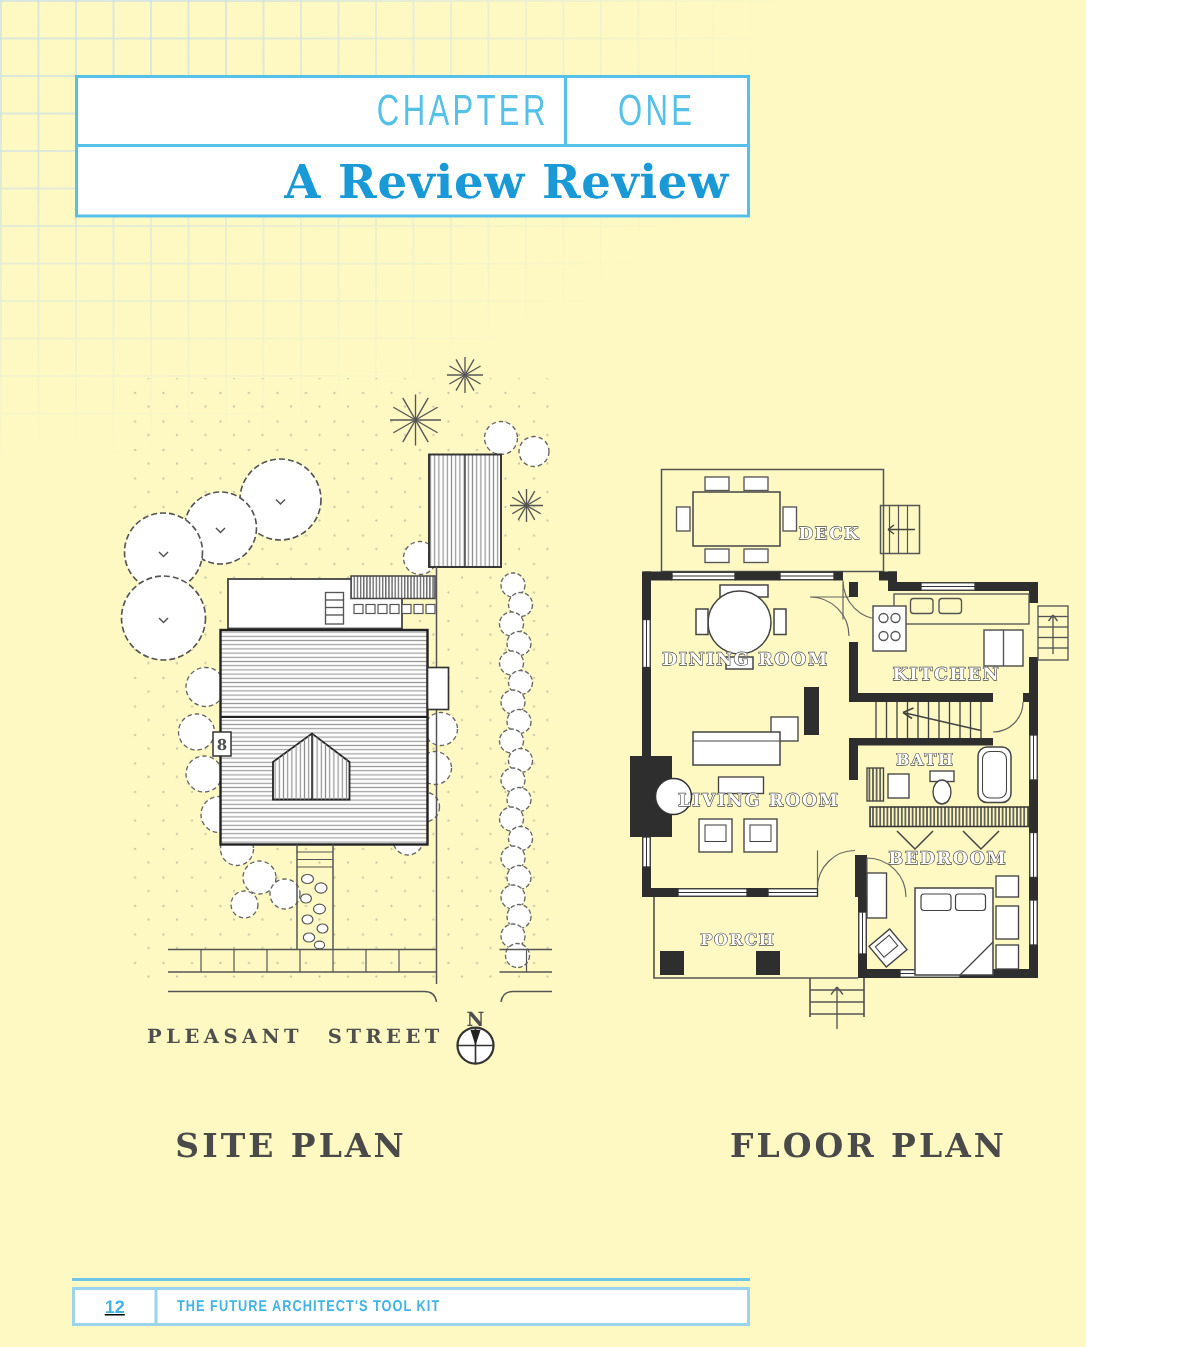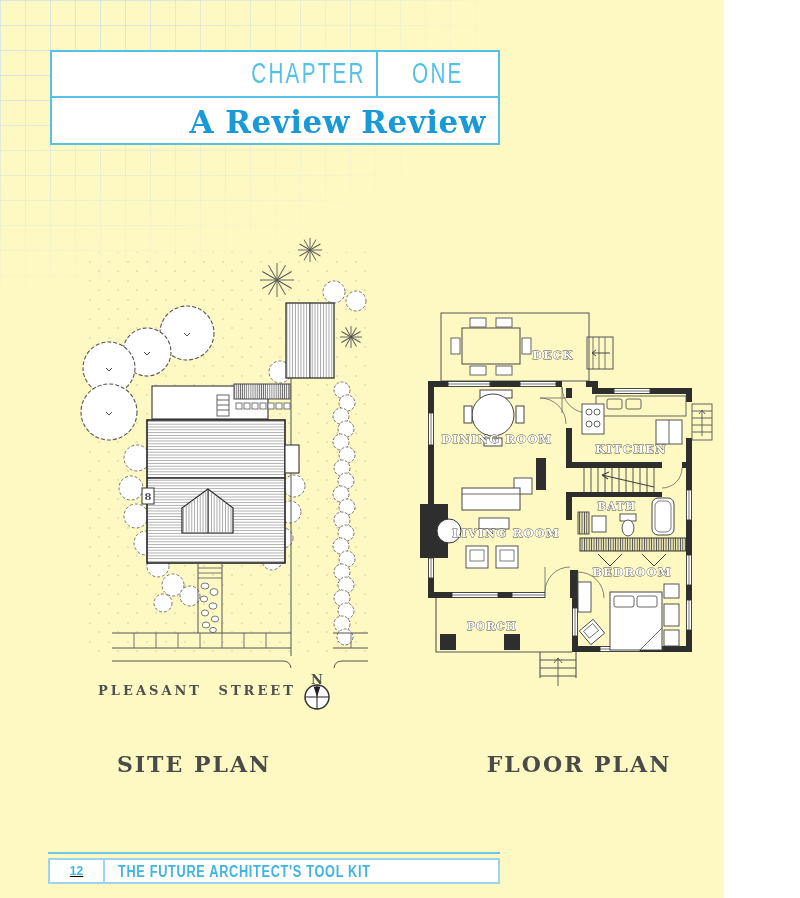--- a/index.html
+++ b/index.html
@@ -34,21 +34,21 @@
   .plan-title{position:absolute;top:723px;width:200px;text-align:center;
     font-family:"DejaVu Serif",serif;font-weight:700;font-size:22px;color:#4a4a4a;
     letter-spacing:2px;white-space:nowrap;margin-top:28px;}
   .site-title{left:94px;} .floor-title{left:479px;}
   
   .footer-line{position:absolute;left:48px;top:852px;width:452px;height:2px;background:#6ec5e9;}
   .footer-box{position:absolute;left:48px;top:858px;width:452px;height:26px;
     border:2px solid #9ad4ee;box-sizing:border-box;display:flex;align-items:center;background:#fff;text-decoration:underline;}
   .footer-page{width:55px;height:100%;border-right:2px solid #9ad4ee;box-sizing:border-box;
     display:flex;align-items:center;justify-content:center;color:#41b4e4;font-size:12px;font-weight:700;}
-  .footer-title{flex:1;padding-left:13px;color:#41b4e4;font-size:15px;font-weight:700;}
+  .footer-title{flex:1;padding-left:13px;color:#41b4e4;font-size:10px;font-weight:700;}
   .footer-title .cond{transform:scale(.85,1.05);transform-origin:left center;letter-spacing:.8px;}
   svg{position:absolute;}
   .plan-label{font-family:"DejaVu Serif",serif;font-weight:700;fill:#ffffff;
     stroke:#4a4a4a;stroke-width:.85;paint-order:stroke fill;letter-spacing:1.2px;}
   .solid-label{font-family:"DejaVu Serif",serif;font-weight:700;fill:#4f4f4f;}
 </style>
 </head>
 <body>
 
 <div class="page">

